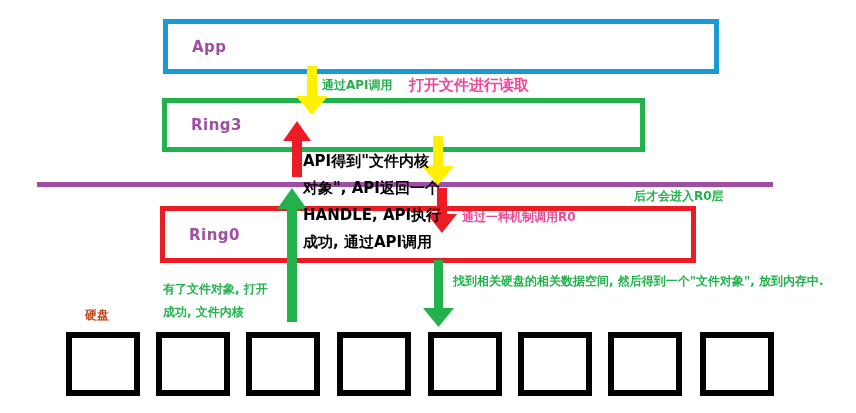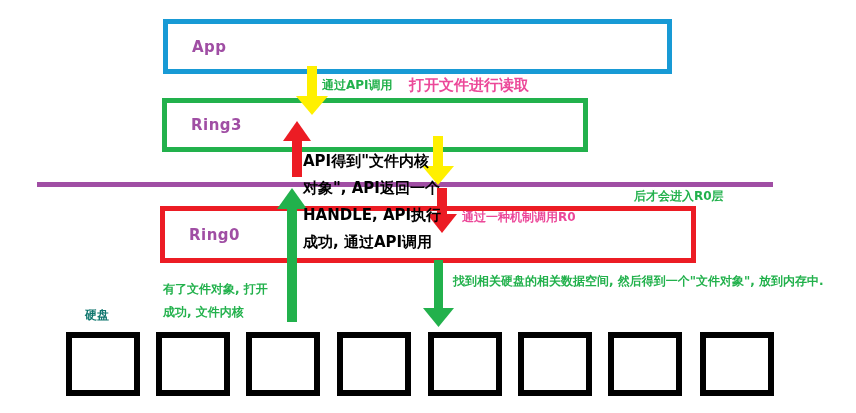--- a/index.html
+++ b/index.html
@@ -11,22 +11,22 @@
     overflow: hidden;
     font-family: "DejaVu Sans", sans-serif;
     font-weight: bold;
   }
   .box {
     position: absolute;
     background: #ffffff;
     box-sizing: border-box;
     z-index: 1;
   }
-  .app-box   { left: 163px; top: 19px;  width: 509px; height: 55px; border: 5px solid #189ad5; }
-  .ring3-box { left: 162px; top: 98px;  width: 426px; height: 54px; border: 5px solid #22b14c; }
+  .app-box   { left: 163px; top: 19px;  width: 556px; height: 55px; border: 5px solid #189ad5; }
+  .ring3-box { left: 162px; top: 98px;  width: 483px; height: 54px; border: 5px solid #22b14c; }
   .ring0-box { left: 160px; top: 206px; width: 536px; height: 57px; border: 5px solid #ec1c24; }
   .box-label {
     position: absolute;
     left: 24px; top: 50%;
     transform: translateY(-50%);
     color: #a04ea4;
     font-size: 15px;
     letter-spacing: 0.5px;
   }
   .boundary-line {
@@ -45,21 +45,21 @@
   }
   .t {
     position: absolute;
     white-space: nowrap;
     font-size: 12px;
     z-index: 4;
     line-height: 1.1;
   }
   .t.green  { color: #22b14c; }
   .t.red    { color: #ec4899; }
-  .t.purple { color: #0f766e; }
+  .t.purple { color: #c2410c; }
   .t.black  { color: #000000; font-size: 15px; }
   .t.big    { font-size: 15px; }
   .multiline div { line-height: 27px; }
   .disk-block {
     position: absolute;
     top: 332px;
     width: 74px; height: 64px;
     box-sizing: border-box;
     border: 6px solid #000000;
     background: #ffffff;

